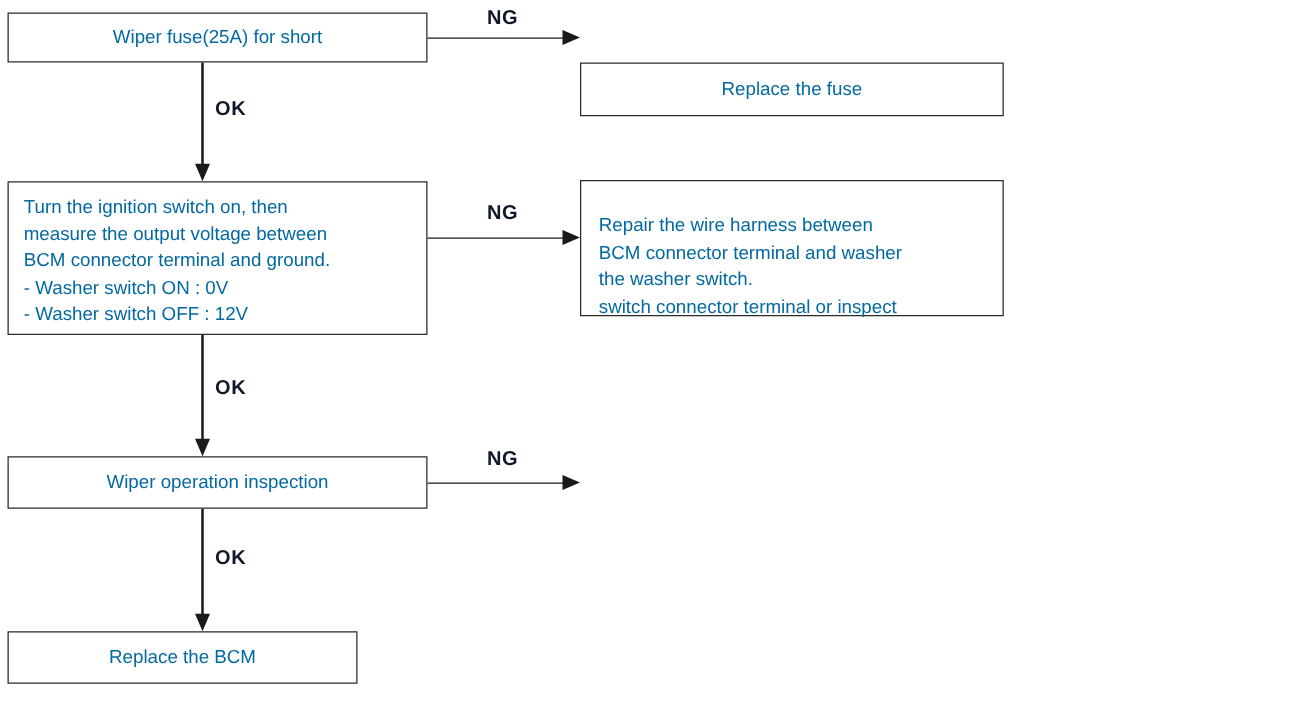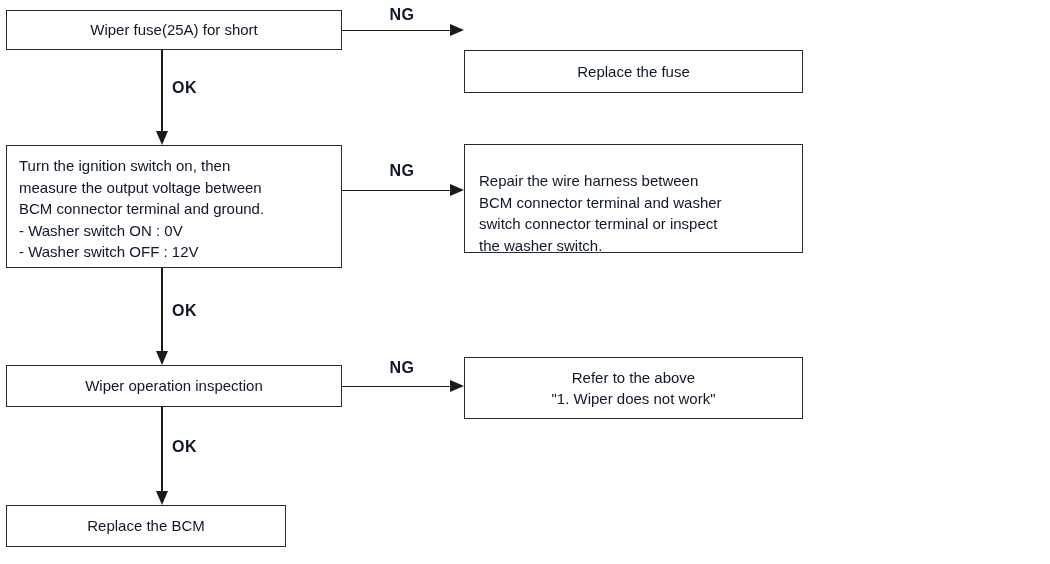--- a/index.html
+++ b/index.html
@@ -13,21 +13,21 @@
     width: 1050px;
     height: 564px;
     background: #ffffff;
     overflow: hidden;
   }
   .box {
     position: absolute;
     background: #ffffff;
     border: 1.5px solid #2a2a2a;
     font-size: 15px;
-    color: #0f172a;
+    color: #0369a1;
   }
   .box.center {
     display: flex;
     align-items: center;
     justify-content: center;
     text-align: center;
     line-height: 20px;
   }
   .box.multiline {
     padding: 9px 12px;
@@ -107,43 +107,37 @@
   </div>
 
   <div class="hline" style="left:342px; top:189.5px; width:110px;"></div>
   <div class="arrow-right" style="left:450px; top:184px;"></div>
   <div class="flow-label ng-label" style="left:382px; top:162px;">NG</div>
 
   <div class="box multiline" style="left:464px; top:144px; width:339px; height:109px; padding:25px 14px;">
     <div>
         <div>Repair the wire harness between</div>
         <div>BCM connector terminal and washer</div>
+        <div>the washer switch.</div>
         <div>switch connector terminal or inspect</div>
-        <div>the washer switch.</div>
       </div>
   </div>
 
   <div class="vline" style="left:161.25px; top:268px; height:87px;"></div>
   <div class="arrow-down" style="left:156px; top:351px;"></div>
   <div class="flow-label" style="left:172px; top:302px;">OK</div>
 
   <div class="box center" style="left:6px; top:365px; width:336px; height:42px;">
     <span>Wiper operation inspection</span>
   </div>
 
   <div class="hline" style="left:342px; top:385.5px; width:110px;"></div>
   <div class="arrow-right" style="left:450px; top:380px;"></div>
   <div class="flow-label ng-label" style="left:382px; top:359px;">NG</div>
 
-  <div class="box multiline center-lines" style="left:464px; top:357px; width:339px; height:62px;">
-    <div>
-        <div>Refer to the above</div>
-        <div>"1. Wiper does not work"</div>
-      </div>
-  </div>
 
   <div class="vline" style="left:161.25px; top:407px; height:88px;"></div>
   <div class="arrow-down" style="left:156px; top:491px;"></div>
   <div class="flow-label" style="left:172px; top:438px;">OK</div>
 
   <div class="box center" style="left:6px; top:505px; width:280px; height:42px;">
     <span>Replace the BCM</span>
   </div>
 
 </div>

